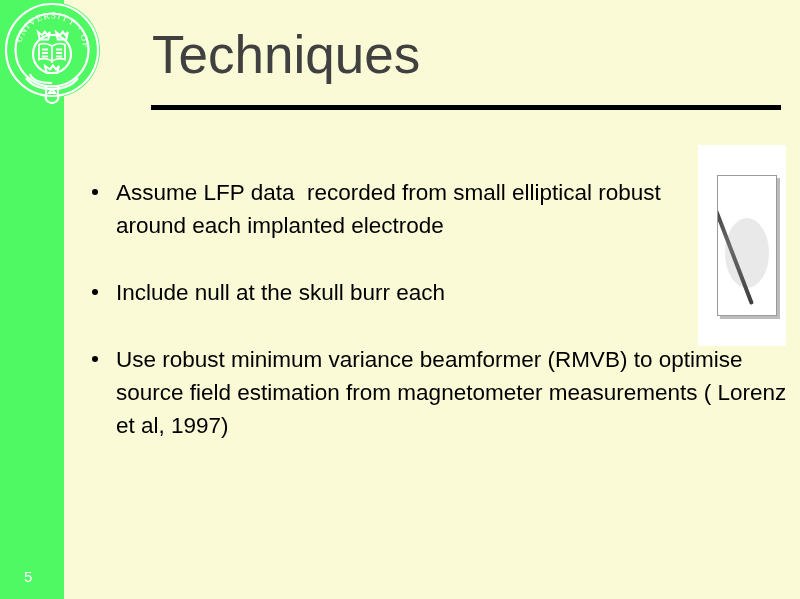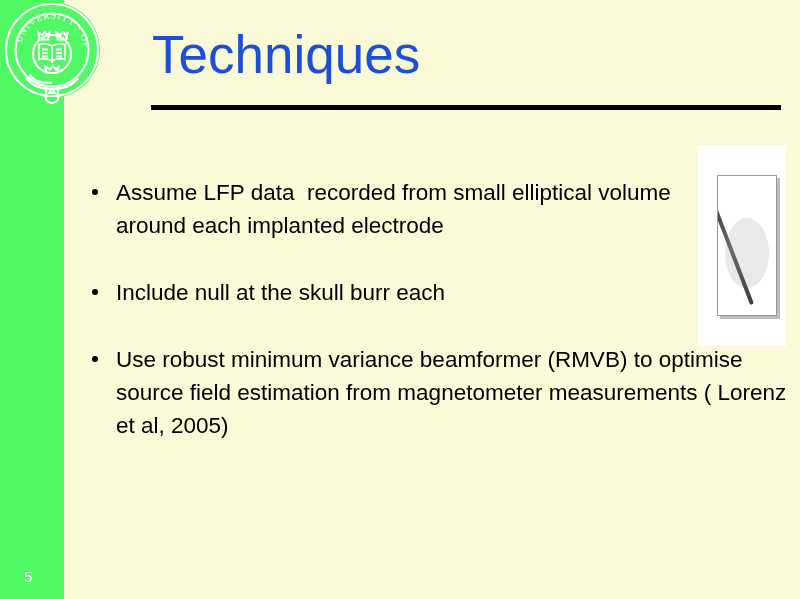--- a/index.html
+++ b/index.html
@@ -50,21 +50,21 @@
     letter-spacing: 0;
   }
 
   
   .title {
     position: absolute;
     left: 152px;
     top: 25px;
     font-size: 53px;
     line-height: 60px;
-    color: #1d4ed8;
+    color: #404040;
     font-family: "Liberation Sans Narrow", "Liberation Sans", sans-serif;
     font-stretch: condensed;
     white-space: nowrap;
   }
   .title-rule {
     position: absolute;
     left: 151px;
     top: 105px;
     width: 630px;
     height: 5px;
@@ -192,31 +192,31 @@
     </svg>
   </div>
 
   <div class="title">Techniques</div>
   <div class="title-rule"></div>
 
   <div class="body">
 
     <div class="bullet bullet-1">
       <span class="dot"></span>
-      <span class="btext">Assume LFP data  recorded from small elliptical volume around each implanted electrode</span>
+      <span class="btext">Assume LFP data  recorded from small elliptical robust around each implanted electrode</span>
     </div>
 
     <div class="bullet bullet-2">
       <span class="dot"></span>
       <span class="btext">Include null at the skull burr each</span>
     </div>
 
     <div class="bullet bullet-3">
       <span class="dot"></span>
-      <span class="btext">Use robust minimum variance beamformer (RMVB) to optimise source field estimation from magnetometer measurements ( Lorenz et al, 2005)</span>
+      <span class="btext">Use robust minimum variance beamformer (RMVB) to optimise source field estimation from magnetometer measurements ( Lorenz et al, 1997)</span>
     </div>
 
   </div>
 
   <div class="figure">
     <div class="figure-frame">
       <div class="figure-ellipse"></div>
       <div class="figure-electrode"></div>
     </div>
   </div>

